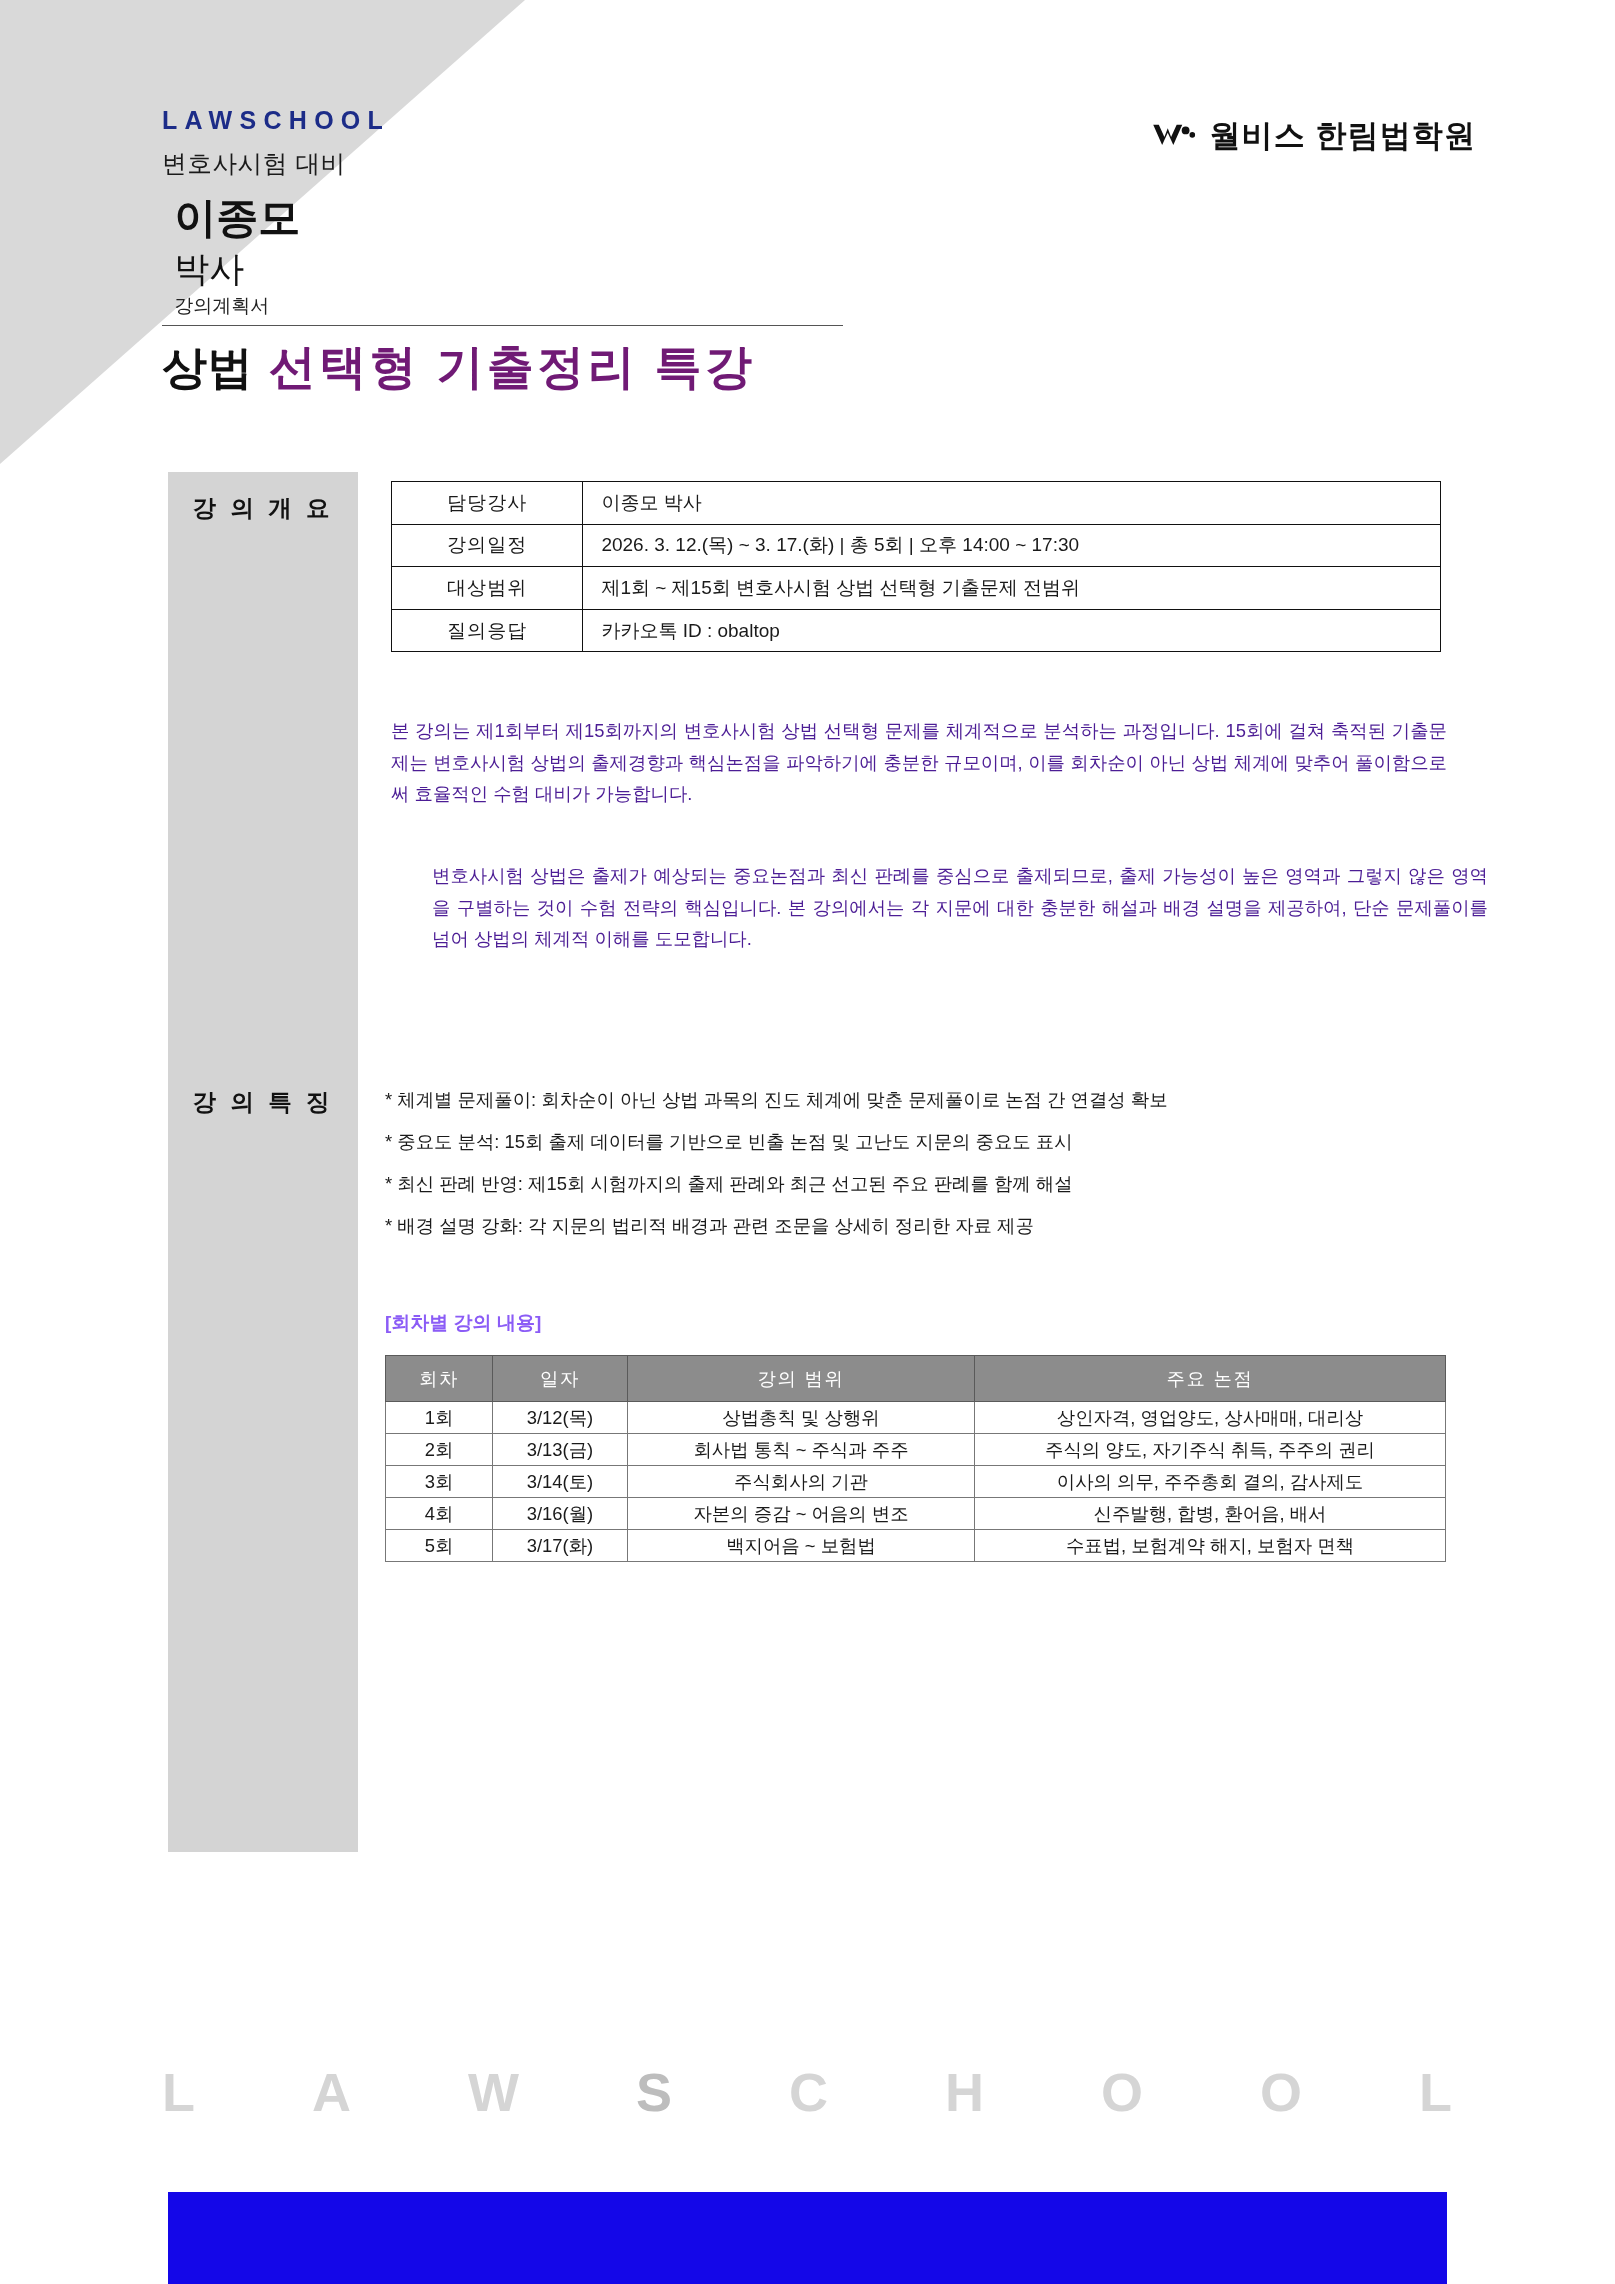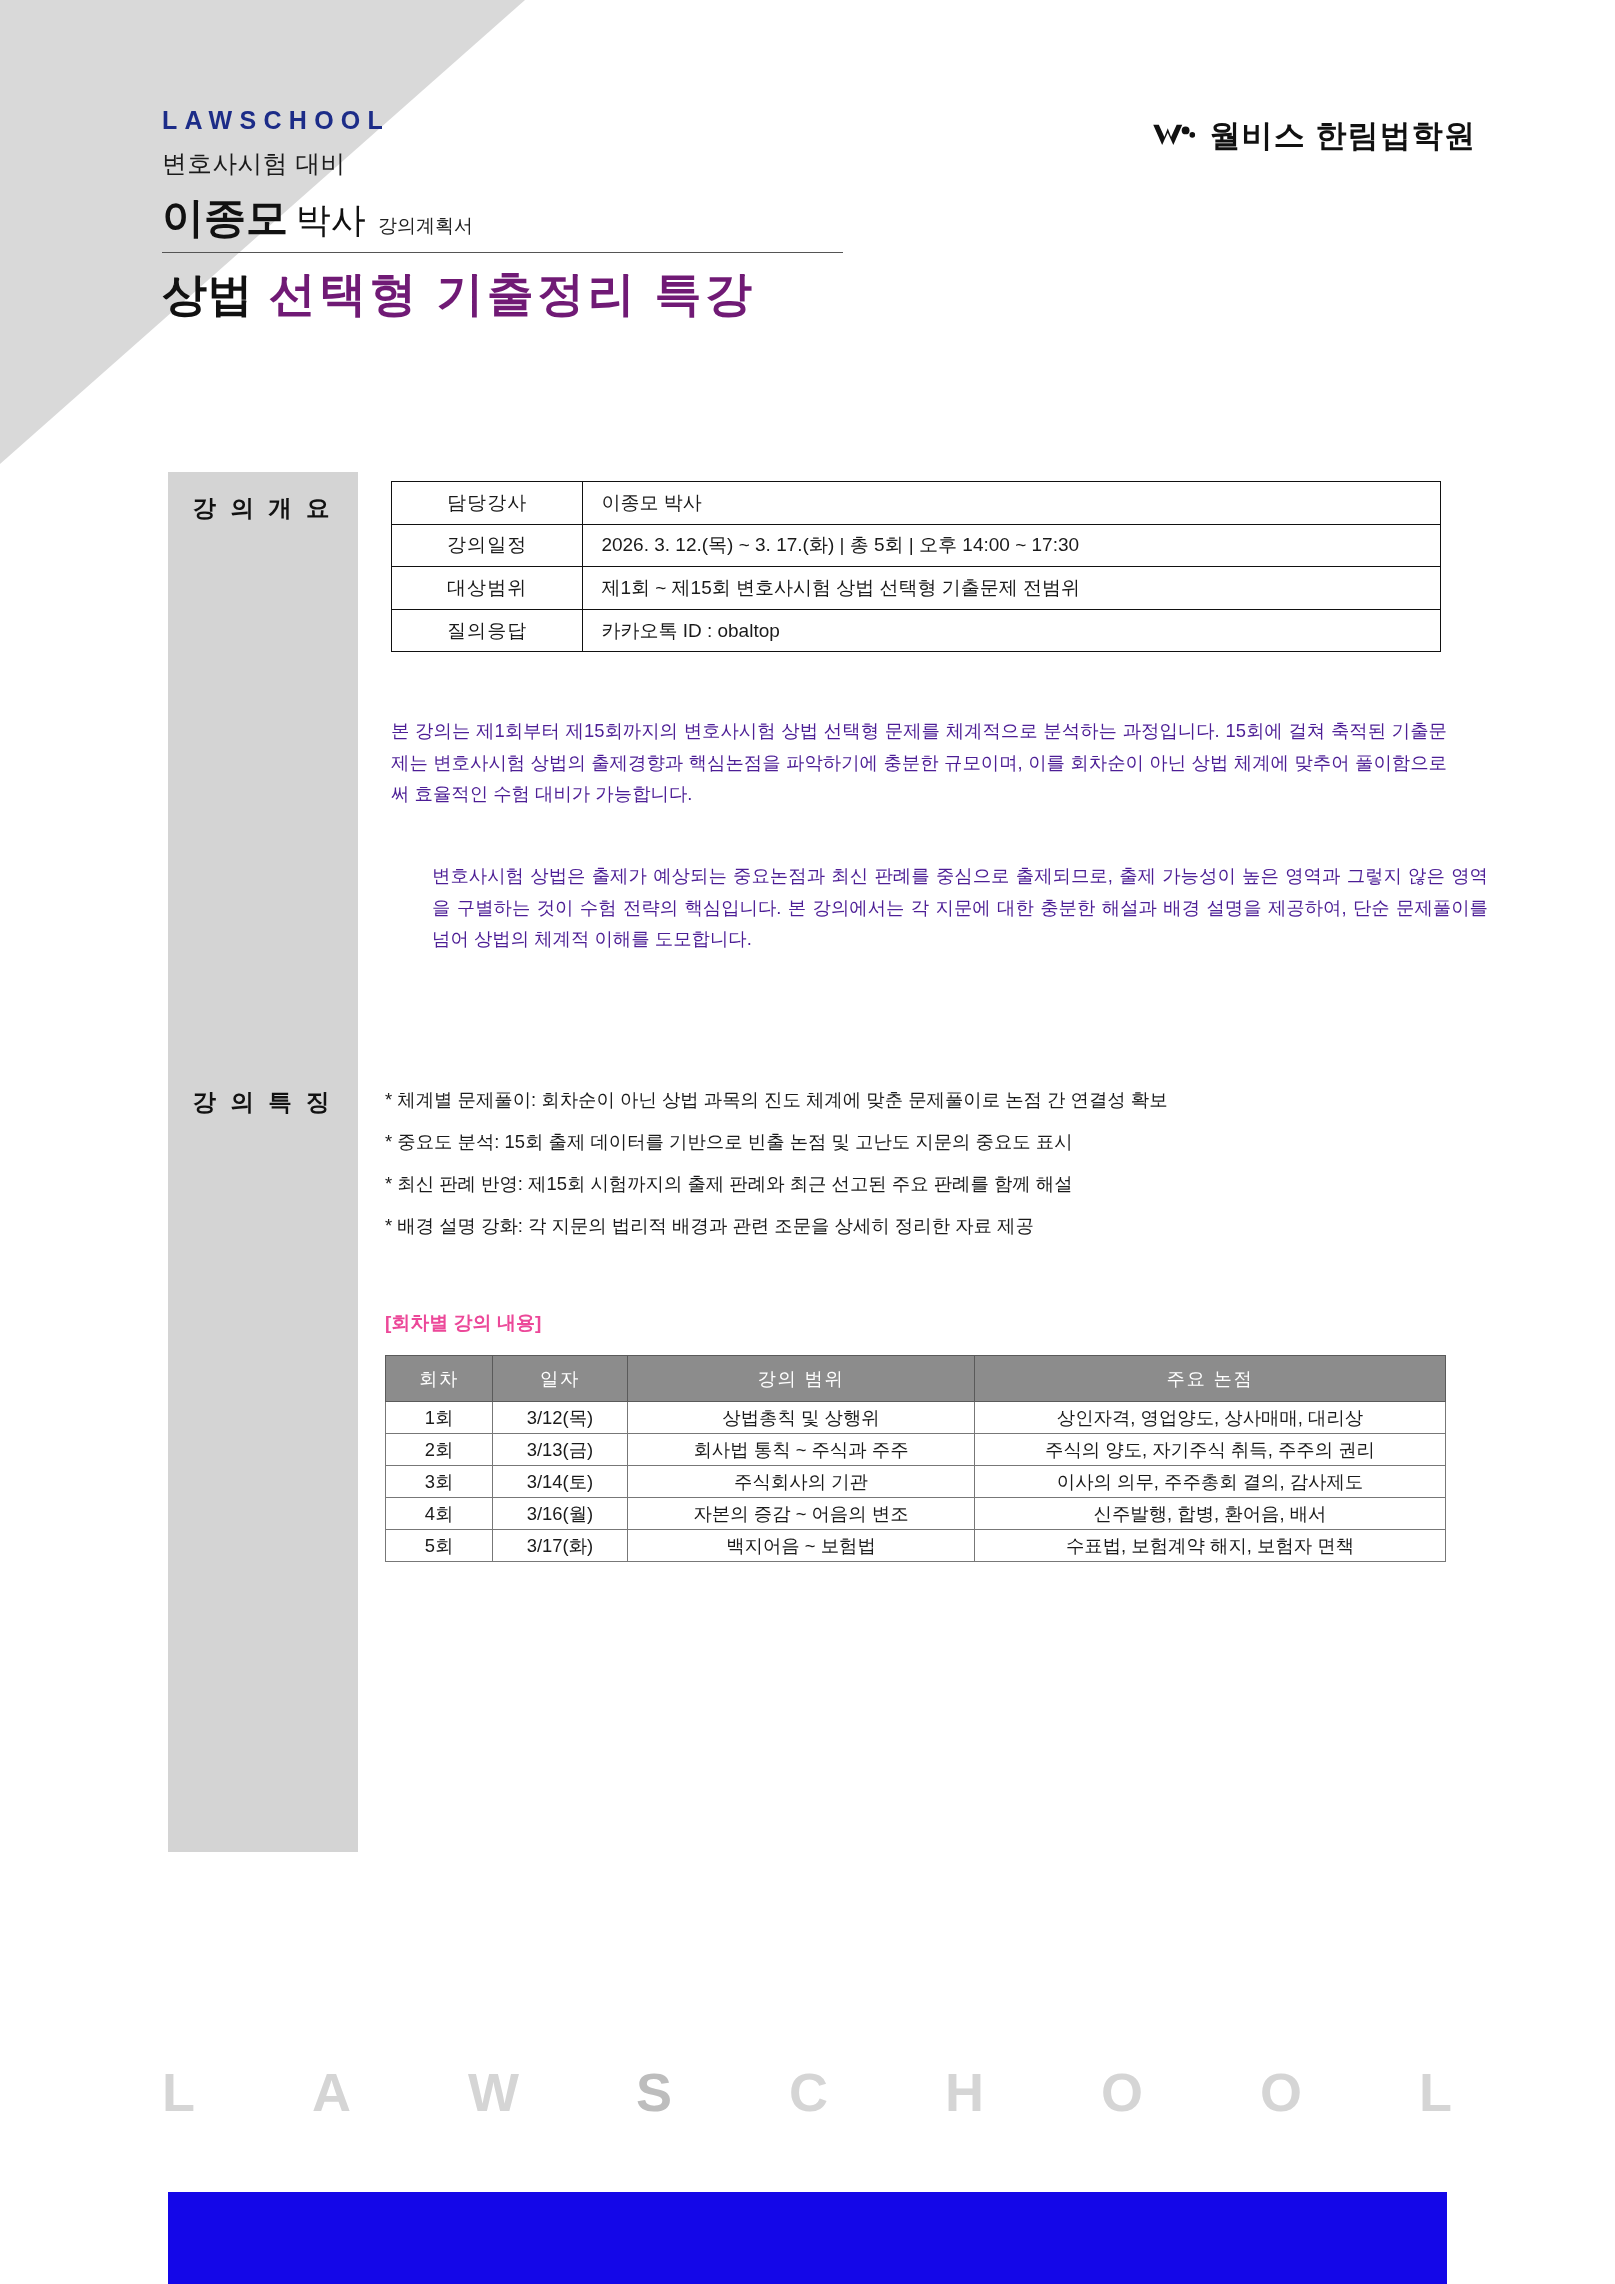--- a/index.html
+++ b/index.html
@@ -46,20 +46,21 @@
   .sub-line {
     margin-top: 12px;
     font-size: 24.6px;
     color: #1a1a1a;
     letter-spacing: 0.6px;
   }
   .name-row {
     margin-top: 10px;
     display: flex;
     align-items: baseline;
+    flex-direction: column;
   }
   .lecturer-name {
     font-size: 42px;
     font-weight: bold;
     color: #111;
     letter-spacing: 0px;
   }
   .lecturer-title {
     font-size: 35px;
     color: #111;
@@ -187,21 +188,21 @@
     margin-bottom: 20px;
   }
 
   
   .schedule-heading {
     position: absolute;
     left: 385px;
     top: 1310px;
     font-size: 19px;
     font-weight: bold;
-    color: #ec4899;
+    color: #8b5cf6;
   }
   .schedule-table {
     position: absolute;
     left: 385px;
     top: 1355px;
     width: 1061px;
     border-collapse: collapse;
     font-size: 18.4px;
   }
   .schedule-table th {

